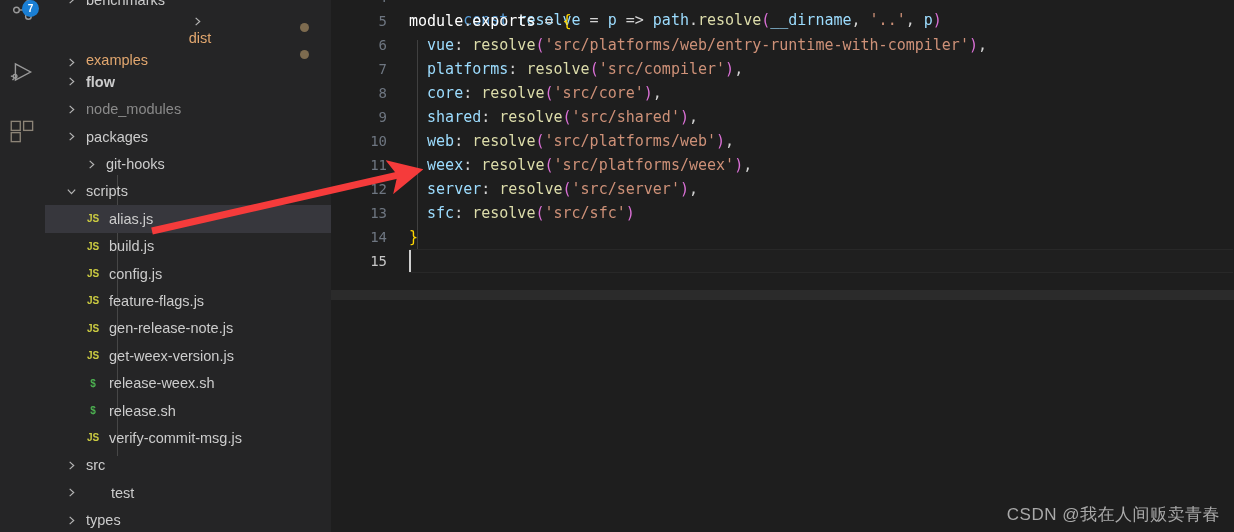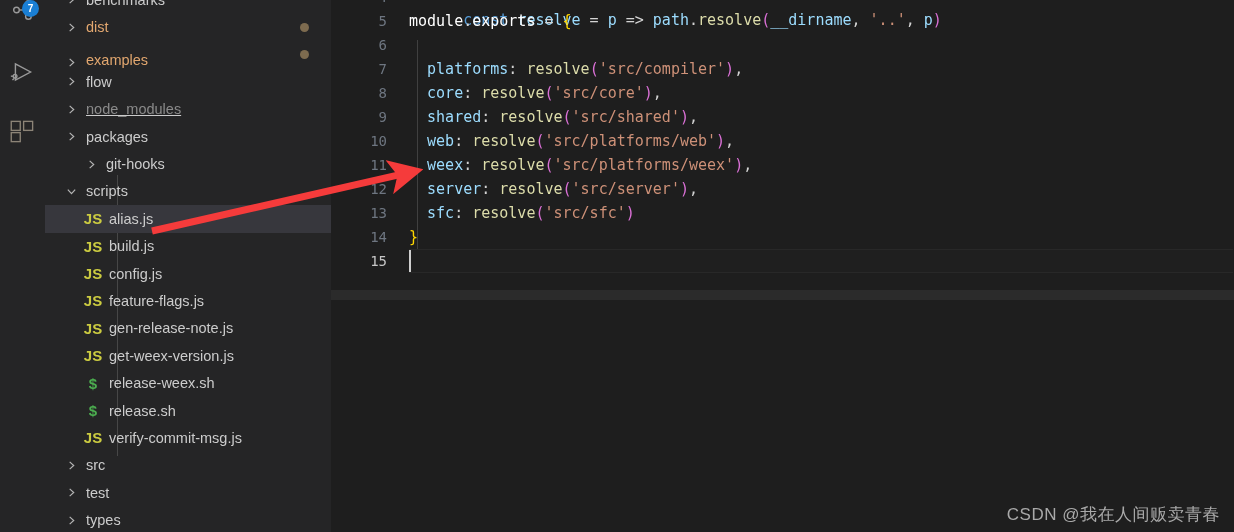--- a/index.html
+++ b/index.html
@@ -72,21 +72,21 @@
     width: 17px;
     display: inline-flex;
     align-items: center;
     justify-content: center;
     flex: 0 0 17px;
     color: #b4b4b4;
   }
   .row .icon-file {
     width: 20px; flex: 0 0 20px;
     text-align: center;
-    font-size: 15px;
+    font-size: 10px;
     font-weight: bold;
     font-family: "Liberation Sans", sans-serif;
   }
   .icon-js { color: #cbcb41; }
   .icon-sh { color: #4caf50; font-size: 14px; }
   .row .label { padding-left: 6px; }
   .row .deco-dot {
     position: absolute;
     right: 22px; top: 50%;
     width: 9px; height: 9px;
@@ -247,47 +247,47 @@
     <div class="indent-guide" style="top:175px;height:281px;"></div>
     <div class="tree" id="tree">
         <div class="row" style="padding-left: 18px;">
           <span class="twisty">
             <svg width="11" height="11" viewBox="0 0 12 12" fill="none" stroke="#b4b4b4" stroke-width="1.3">
               <path d="M4 2 L8.4 6 L4 10"></path>
             </svg>
           </span>
           <span class="label color-normal">benchmarks</span>
         </div>
-        <div class="row" style="padding-left: 18px;">
+        <div class="row" style="padding-left: 18px; flex-direction: column;">
           <span class="twisty">
             <svg width="11" height="11" viewBox="0 0 12 12" fill="none" stroke="#b4b4b4" stroke-width="1.3">
               <path d="M4 2 L8.4 6 L4 10"></path>
             </svg>
           </span>
           <span class="label color-ignored">dist</span>
           <span class="deco-dot"></span>
         </div>
         <div class="row" style="padding-left: 18px; align-items: flex-end;">
           <span class="twisty">
             <svg width="11" height="11" viewBox="0 0 12 12" fill="none" stroke="#b4b4b4" stroke-width="1.3">
               <path d="M4 2 L8.4 6 L4 10"></path>
             </svg>
           </span>
           <span class="label color-ignored">examples</span>
           <span class="deco-dot"></span>
         </div>
-        <div class="row" style="padding-left: 18px;">
+        <div class="row" style="padding-left: 18px; font-weight: bold;">
           <span class="twisty">
             <svg width="11" height="11" viewBox="0 0 12 12" fill="none" stroke="#b4b4b4" stroke-width="1.3">
               <path d="M4 2 L8.4 6 L4 10"></path>
             </svg>
           </span>
           <span class="label color-normal">flow</span>
         </div>
-        <div class="row" style="padding-left: 18px; text-decoration: underline;">
+        <div class="row" style="padding-left: 18px;">
           <span class="twisty">
             <svg width="11" height="11" viewBox="0 0 12 12" fill="none" stroke="#b4b4b4" stroke-width="1.3">
               <path d="M4 2 L8.4 6 L4 10"></path>
             </svg>
           </span>
           <span class="label color-dim">node_modules</span>
         </div>
         <div class="row" style="padding-left: 18px;">
           <span class="twisty">
             <svg width="11" height="11" viewBox="0 0 12 12" fill="none" stroke="#b4b4b4" stroke-width="1.3">
@@ -349,21 +349,21 @@
           <span class="label color-normal">verify-commit-msg.js</span>
         </div>
         <div class="row" style="padding-left: 18px;">
           <span class="twisty">
             <svg width="11" height="11" viewBox="0 0 12 12" fill="none" stroke="#b4b4b4" stroke-width="1.3">
               <path d="M4 2 L8.4 6 L4 10"></path>
             </svg>
           </span>
           <span class="label color-normal">src</span>
         </div>
-        <div class="row" style="padding-left: 18px;">
+        <div class="row" style="padding-left: 18px; gap: 25px;">
           <span class="twisty">
             <svg width="11" height="11" viewBox="0 0 12 12" fill="none" stroke="#b4b4b4" stroke-width="1.3">
               <path d="M4 2 L8.4 6 L4 10"></path>
             </svg>
           </span>
           <span class="label color-normal">test</span>
         </div>
         <div class="row" style="padding-left: 18px;">
           <span class="twisty">
             <svg width="11" height="11" viewBox="0 0 12 12" fill="none" stroke="#b4b4b4" stroke-width="1.3">
@@ -376,21 +376,21 @@
   </div>
 
   <div class="editor">
     <div class="line-partial">
       <span class="t-kw">const</span><span class="t-plain"> </span><span class="t-prop">resolve</span><span class="t-plain"> = </span><span class="t-prop">p</span><span class="t-plain"> =&gt; </span><span class="t-prop">path</span><span class="t-plain">.</span><span class="t-fn">resolve</span><span class="t-paren">(</span><span class="t-prop">__dirname</span><span class="t-punc">, </span><span class="t-str">'..'</span><span class="t-punc">, </span><span class="t-prop">p</span><span class="t-paren">)</span>
     </div>
     <div class="vguide" style="top:40px;height:224px;"></div>
     <div class="code-area" id="code-area">
         <div class="line"><span class="ln">4</span><span class="code"></span></div>
         <div class="line"><span class="ln">5</span><span class="code"><span class="t-var">module</span><span class="t-plain">.</span><span class="t-var">exports</span><span class="t-plain"> = </span><span class="t-brace">{</span></span></div>
-        <div class="line"><span class="ln">6</span></div>
+        <div class="line"><span class="ln">6</span><span class="code"><span class="t-plain">  </span><span class="t-prop">vue</span><span class="t-punc">: </span><span class="t-fn">resolve</span><span class="t-paren">(</span><span class="t-str">'src/platforms/web/entry-runtime-with-compiler'</span><span class="t-paren">)</span><span class="t-punc">,</span></span></div>
         <div class="line"><span class="ln">7</span><span class="code"><span class="t-plain">  </span><span class="t-prop">platforms</span><span class="t-punc">: </span><span class="t-fn">resolve</span><span class="t-paren">(</span><span class="t-str">'src/compiler'</span><span class="t-paren">)</span><span class="t-punc">,</span></span></div>
         <div class="line"><span class="ln">8</span><span class="code"><span class="t-plain">  </span><span class="t-prop">core</span><span class="t-punc">: </span><span class="t-fn">resolve</span><span class="t-paren">(</span><span class="t-str">'src/core'</span><span class="t-paren">)</span><span class="t-punc">,</span></span></div>
         <div class="line"><span class="ln">9</span><span class="code"><span class="t-plain">  </span><span class="t-prop">shared</span><span class="t-punc">: </span><span class="t-fn">resolve</span><span class="t-paren">(</span><span class="t-str">'src/shared'</span><span class="t-paren">)</span><span class="t-punc">,</span></span></div>
         <div class="line"><span class="ln">10</span><span class="code"><span class="t-plain">  </span><span class="t-prop">web</span><span class="t-punc">: </span><span class="t-fn">resolve</span><span class="t-paren">(</span><span class="t-str">'src/platforms/web'</span><span class="t-paren">)</span><span class="t-punc">,</span></span></div>
         <div class="line"><span class="ln">11</span><span class="code"><span class="t-plain">  </span><span class="t-prop">weex</span><span class="t-punc">: </span><span class="t-fn">resolve</span><span class="t-paren">(</span><span class="t-str">'src/platforms/weex'</span><span class="t-paren">)</span><span class="t-punc">,</span></span></div>
         <div class="line"><span class="ln">12</span><span class="code"><span class="t-plain">  </span><span class="t-prop">server</span><span class="t-punc">: </span><span class="t-fn">resolve</span><span class="t-paren">(</span><span class="t-str">'src/server'</span><span class="t-paren">)</span><span class="t-punc">,</span></span></div>
         <div class="line"><span class="ln">13</span><span class="code"><span class="t-plain">  </span><span class="t-prop">sfc</span><span class="t-punc">: </span><span class="t-fn">resolve</span><span class="t-paren">(</span><span class="t-str">'src/sfc'</span><span class="t-paren">)</span></span></div>
         <div class="line"><span class="ln">14</span><span class="code"><span class="t-brace">}</span></span></div>
         <div class="line"><div class="current-line-box"></div><div class="caret" style="top: 1px;"></div><span class="ln active">15</span><span class="code"></span></div>
       </div>

